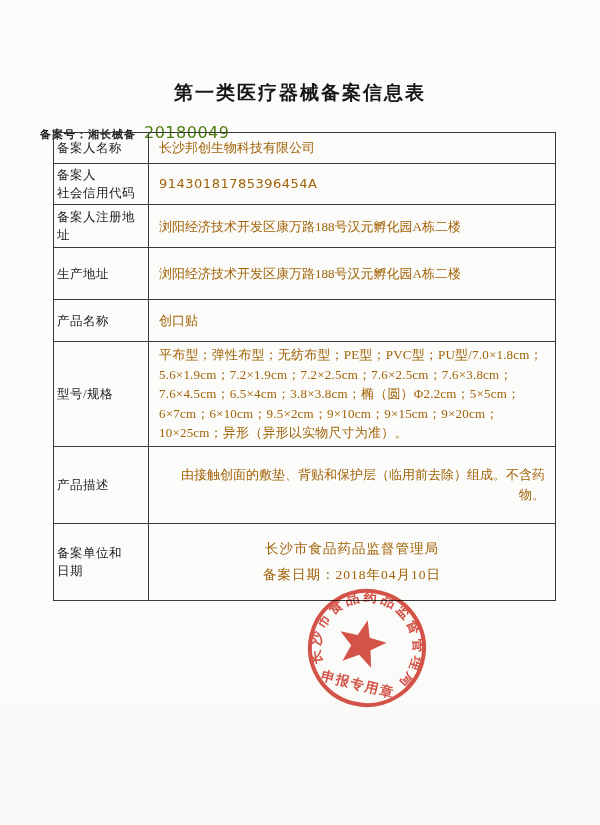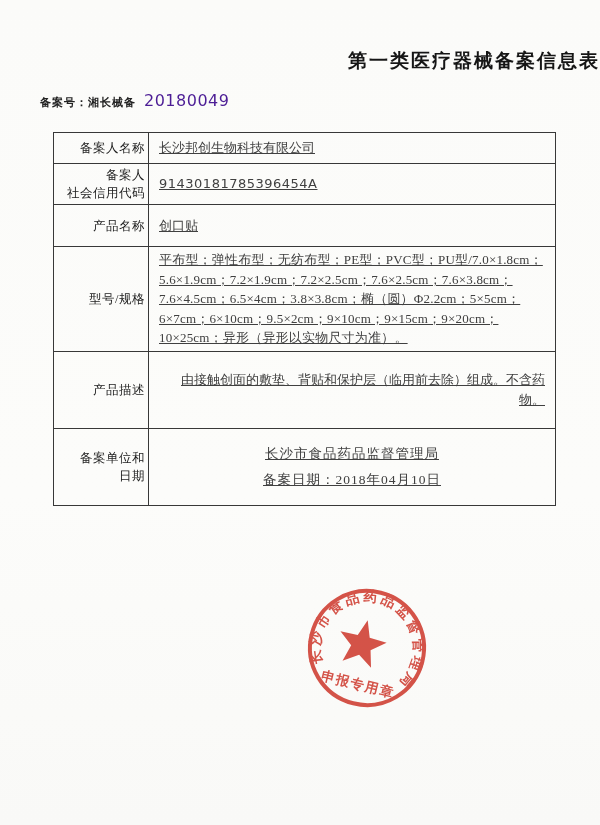--- a/index.html
+++ b/index.html
@@ -4,39 +4,39 @@
 <style>
   html,body{margin:0;padding:0;}
   body{
     width:600px;height:825px;position:relative;overflow:hidden;
     background:linear-gradient(180deg,#fbfbf9 0%,#fcfcfa 60%,#f9f9f7 100%);
     font-family:"Liberation Serif","DejaVu Serif",serif;
     color:#1f1f1f;
     -webkit-font-smoothing:antialiased;
   }
   .doc-title{
-    padding-top:48px;text-align:right;
+    padding-top:80px;text-align:center;
     font-size:19px;font-weight:bold;letter-spacing:2px;color:#161616;
   }
   .filing-line{
     margin:17px 0 0 40px;font-size:0;white-space:nowrap;
   }
   .filing-line .lbl{font-size:11px;font-weight:bold;color:#222;letter-spacing:1px;vertical-align:baseline;}
-  .filing-line .num{font-size:16px;font-family:"DejaVu Sans","Liberation Sans",sans-serif;color:#4c1d95;margin-left:8px;vertical-align:baseline;letter-spacing:.5px;}
+  .filing-line .num{font-size:16px;font-family:"DejaVu Sans","Liberation Sans",sans-serif;color:#4d7c0f;margin-left:8px;vertical-align:baseline;letter-spacing:.5px;}
   table.reg{
     position:absolute;left:53px;top:132px;width:503px;
     border-collapse:collapse;table-layout:fixed;
   }
   table.reg,table.reg td{border:1.6px solid #383838;}
   table.reg td{vertical-align:middle;}
   td.lab{
-    width:88px;text-align:right;font-size:12.5px;color:#1c1c1c;
+    width:88px;text-align:left;font-size:12.5px;color:#1c1c1c;
     white-space:pre-line;line-height:1.45;padding:2px 3px;letter-spacing:.5px;
   }
-  td.val{padding:3px 10px;font-size:13px;line-height:1.5;color:#404040;text-decoration:underline;}
+  td.val{padding:3px 10px;font-size:13px;line-height:1.5;color:#a16207;}
   .r1{height:31px;} .r2{height:36px;} .r3{height:43px;} .r4{height:52px;}
   .r5{height:42px;} .r6{height:87px;} .r7{height:77px;} .r8{height:70px;}
   .r9{height:55px;} .r10{height:77px;}
   .val-code{font-family:"DejaVu Sans","Liberation Sans",sans-serif;font-size:14.5px;letter-spacing:.5px;margin-left:18px;}
   .val-small{font-size:11.5px;}
   .val-spec{font-size:11.5px;line-height:1.62;letter-spacing:.2px;}
   .val-desc{font-size:12px;text-align:right;}
   .val-use{font-size:12.5px;line-height:1.6;}
   td.val-center{text-align:center;padding:3px 6px;}
   .org-line{font-size:13.5px;letter-spacing:1px;margin-bottom:6px;}
@@ -60,20 +60,29 @@
 <table class="reg">
   <tbody>
       <tr class="r1">
     <td class="lab">备案人名称</td>
     <td class="val">长沙邦创生物科技有限公司</td>
   </tr>
   <tr class="r2">
     <td class="lab">备案人
 社会信用代码</td>
     <td class="val val-code">91430181785396454A</td>
+  </tr>
+  <tr class="r3">
+    <td class="lab">备案人注册地
+址</td>
+    <td class="val">浏阳经济技术开发区康万路188号汉元孵化园A栋二楼</td>
+  </tr>
+  <tr class="r4">
+    <td class="lab">生产地址</td>
+    <td class="val">浏阳经济技术开发区康万路188号汉元孵化园A栋二楼</td>
   </tr>
   <tr class="r5">
     <td class="lab">产品名称</td>
     <td class="val val-small">创口贴</td>
   </tr>
   <tr class="r6">
     <td class="lab">型号/规格</td>
     <td class="val val-spec">平布型；弹性布型；无纺布型；PE型；PVC型；PU型/7.0×1.8cm；5.6×1.9cm；7.2×1.9cm；7.2×2.5cm；7.6×2.5cm；7.6×3.8cm；7.6×4.5cm；6.5×4cm；3.8×3.8cm；椭（圆）Φ2.2cm；5×5cm；6×7cm；6×10cm；9.5×2cm；9×10cm；9×15cm；9×20cm；10×25cm；异形（异形以实物尺寸为准）。</td>
   </tr>
   <tr class="r7">

